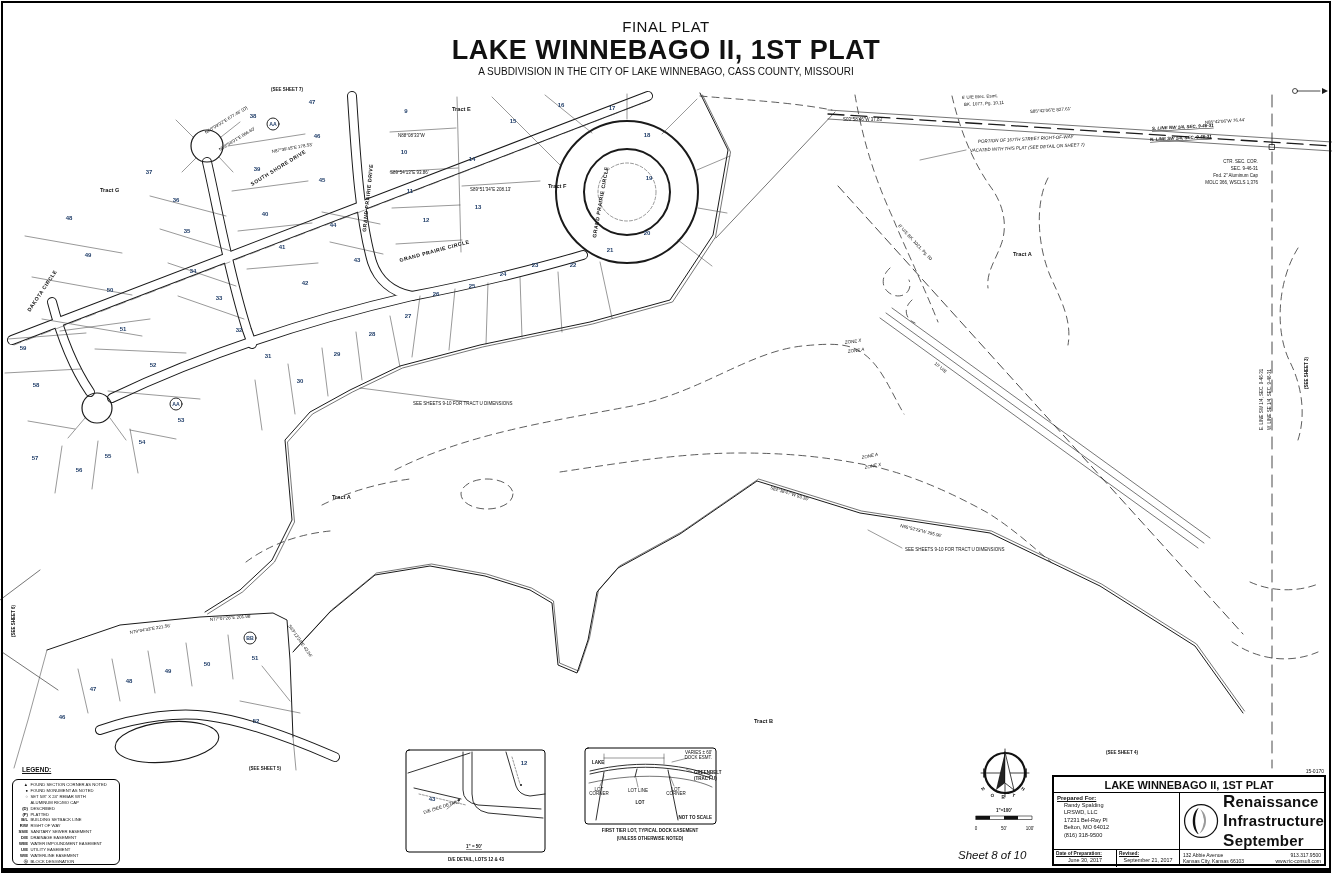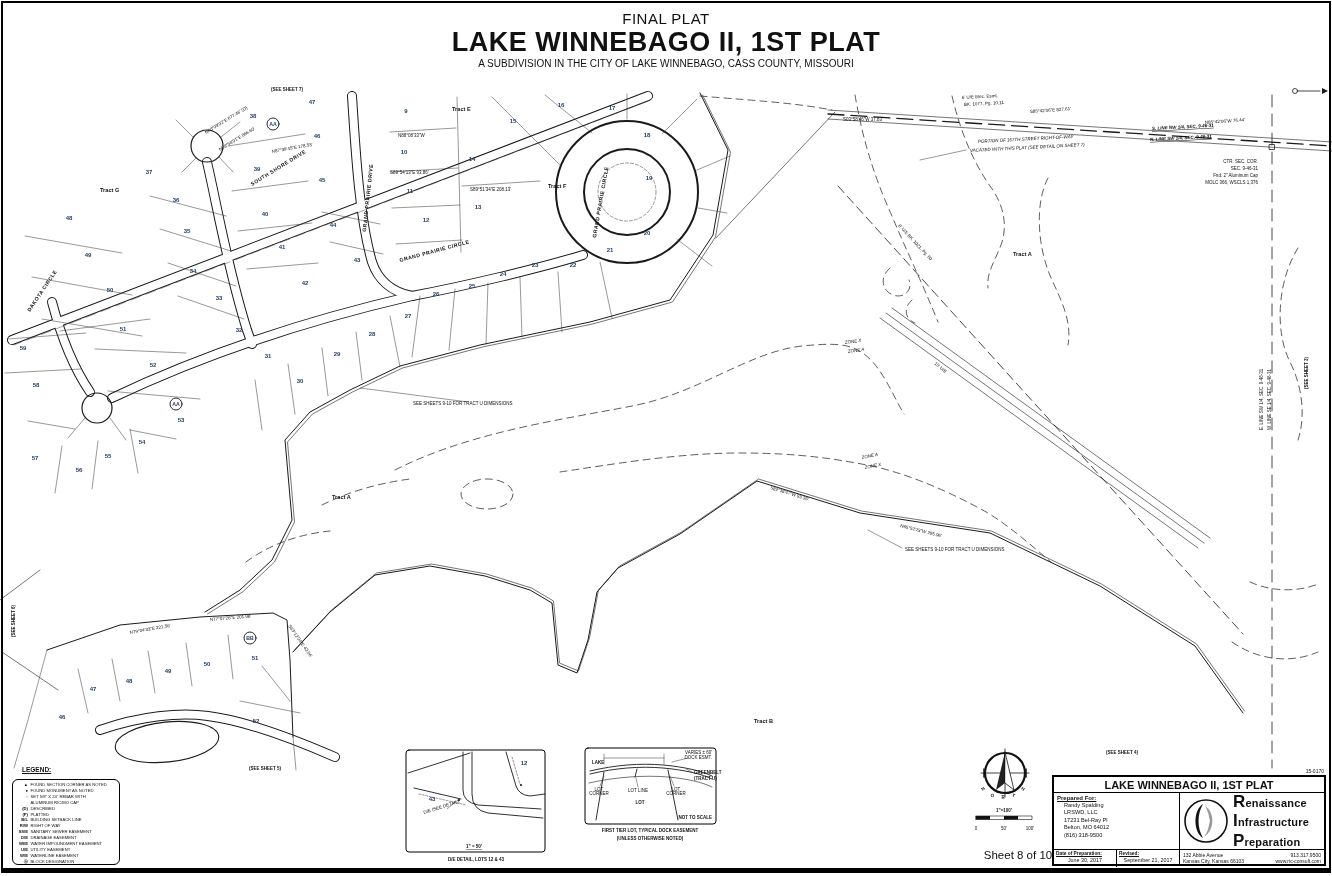--- a/index.html
+++ b/index.html
@@ -1,59 +1,59 @@
 <!DOCTYPE html>
 <html><head>
 <meta charset="utf-8">
 <style>
   html,body{margin:0;padding:0;background:#fff;}
   body{width:1332px;height:876px;position:relative;overflow:hidden;
        font-family:"Liberation Sans",sans-serif;color:#111;}
   .frame{position:absolute;left:1px;top:1px;right:1px;bottom:3px;
          border:2px solid #000;border-bottom-width:5px;pointer-events:none;}
   
-  .hdr{position:absolute;left:0;top:10px;width:100%;text-align:center;line-height:1.15;}
+  .hdr{position:absolute;left:0;top:18px;width:100%;text-align:center;line-height:1.15;}
   .hdr .eyebrow{font-size:15px;letter-spacing:.5px;}
   .hdr .title{font-size:27px;font-weight:bold;letter-spacing:.5px;}
   .hdr .subtitle{font-size:10px;}
   
   .t{font-family:"Liberation Sans",sans-serif;fill:#111;font-size:4.5px;}
   .lot{fill:#23406b;font-weight:bold;font-size:6px;text-anchor:middle;}
   .blk{fill:#23406b;font-weight:bold;font-size:5.2px;text-anchor:middle;}
   .tract{font-weight:bold;font-size:5.6px;}
   .street{font-weight:bold;font-size:5.2px;letter-spacing:.5px;}
   .b{font-weight:bold}.i{font-style:italic}.u{text-decoration:underline}
   .mid{text-anchor:middle}.end{text-anchor:end}
   
   .legend-title{position:absolute;left:22px;top:766px;font-size:6.5px;font-weight:bold;text-decoration:underline;}
   .legend{position:absolute;left:12px;top:779px;width:108px;height:86px;
           border:1px solid #000;border-radius:6px;padding:2px 2px 0 2px;box-sizing:border-box;}
   .lg-row{display:flex;font-size:4.2px;line-height:5.9px;}
   .lg-sym{width:13px;text-align:right;padding-right:2.5px;flex:none;font-weight:bold;}
   .lg-txt{flex:1;}
   .lg-cont{padding-left:15.5px;font-size:4.2px;line-height:5.9px;}
   
-  .sheetlbl{position:absolute;left:958px;top:849px;width:120px;text-align:center;font-size:11.5px;}
+  .sheetlbl{position:absolute;left:958px;top:849px;width:120px;text-align:left;font-size:11.5px;font-style:italic;}
   
   .projno{position:absolute;left:1256px;top:768px;width:68px;text-align:right;font-size:5px;}
   .tb{position:absolute;left:1052px;top:775px;width:274px;height:91px;border:2px solid #000;box-sizing:border-box;background:#fff;}
   .tb-title{position:absolute;left:0;top:0;width:100%;height:16px;border-bottom:1.5px solid #000;
             text-align:center;font-size:11px;font-weight:bold;line-height:16px;box-sizing:border-box;}
   .tb-vdiv{position:absolute;left:125px;top:16px;bottom:0;width:0;border-left:1.5px solid #000;}
   .tb-left{position:absolute;left:0;top:16px;width:125px;height:56px;padding:2px 3px;box-sizing:border-box;}
   .tb-pf{font-size:6px;font-weight:bold;text-decoration:underline;}
   .tb-client{font-size:5.6px;line-height:7.4px;padding-left:7px;padding-top:1px;}
   .tb-dates{position:absolute;left:0;top:72px;width:125px;height:17px;border-top:1.5px solid #000;display:flex;}
   .tb-datecell{flex:1;padding:1px 2px;box-sizing:border-box;}
   .tb-datecell + .tb-datecell{border-left:1px solid #000;}
   .tb-dlabel{font-size:4.8px;font-weight:bold;text-decoration:underline;}
   .tb-dval{font-size:5.4px;text-align:center;padding-top:1px;}
   .tb-right{position:absolute;left:126px;top:16px;right:0;height:56px;display:flex;align-items:center;padding-left:3px;box-sizing:border-box;}
   .ric-words{padding-left:4px;}
-  .ric-word{font-weight:bold;font-size:11px;line-height:1.12;letter-spacing:.2px;}
+  .ric-word{font-weight:bold;font-size:15px;line-height:1.12;letter-spacing:.2px;}
   .ric-word::first-letter{font-size:17px;}
   .tb-addr{position:absolute;left:126px;top:72px;right:0;height:17px;border-top:1.5px solid #000;
            display:flex;justify-content:space-between;padding:1.5px 3px;box-sizing:border-box;font-size:5px;line-height:6.5px;}
   .tb-addr .right{text-align:right;}
 </style>
 </head>
 <body>
 
 <div class="frame"></div>
 
@@ -419,21 +419,21 @@
   <div class="tb-right">
     <svg width="46" height="46" viewBox="0 0 46 46">
       <circle cx="23" cy="23" r="21" fill="#fff" stroke="#111" stroke-width="1.6"></circle>
       <path d="M20,6 C10,12 10,34 20,40 C14,30 14,16 20,6 Z" fill="#111"></path>
       <path d="M22,8 C32,14 32,32 21,39 C28,30 28,17 22,8 Z" fill="#9a9a9a"></path>
       <path d="M22,18 C27,20 27,26 22,28" stroke="#fff" stroke-width="2" fill="none"></path>
     </svg>
     <div class="ric-words">
       <div class="ric-word">Renaissance</div>
       <div class="ric-word">Infrastructure</div>
-      <div class="ric-word">Preparation</div>
+      <div class="ric-word">September</div>
     </div>
   </div>
   <div class="tb-addr">
     <div>
       <div>132 Abbie Avenue</div>
       <div>Kansas City, Kansas 66103</div>
     </div>
     <div class="right">
       <div>913.317.9500</div>
       <div>www.ric-consult.com</div>

